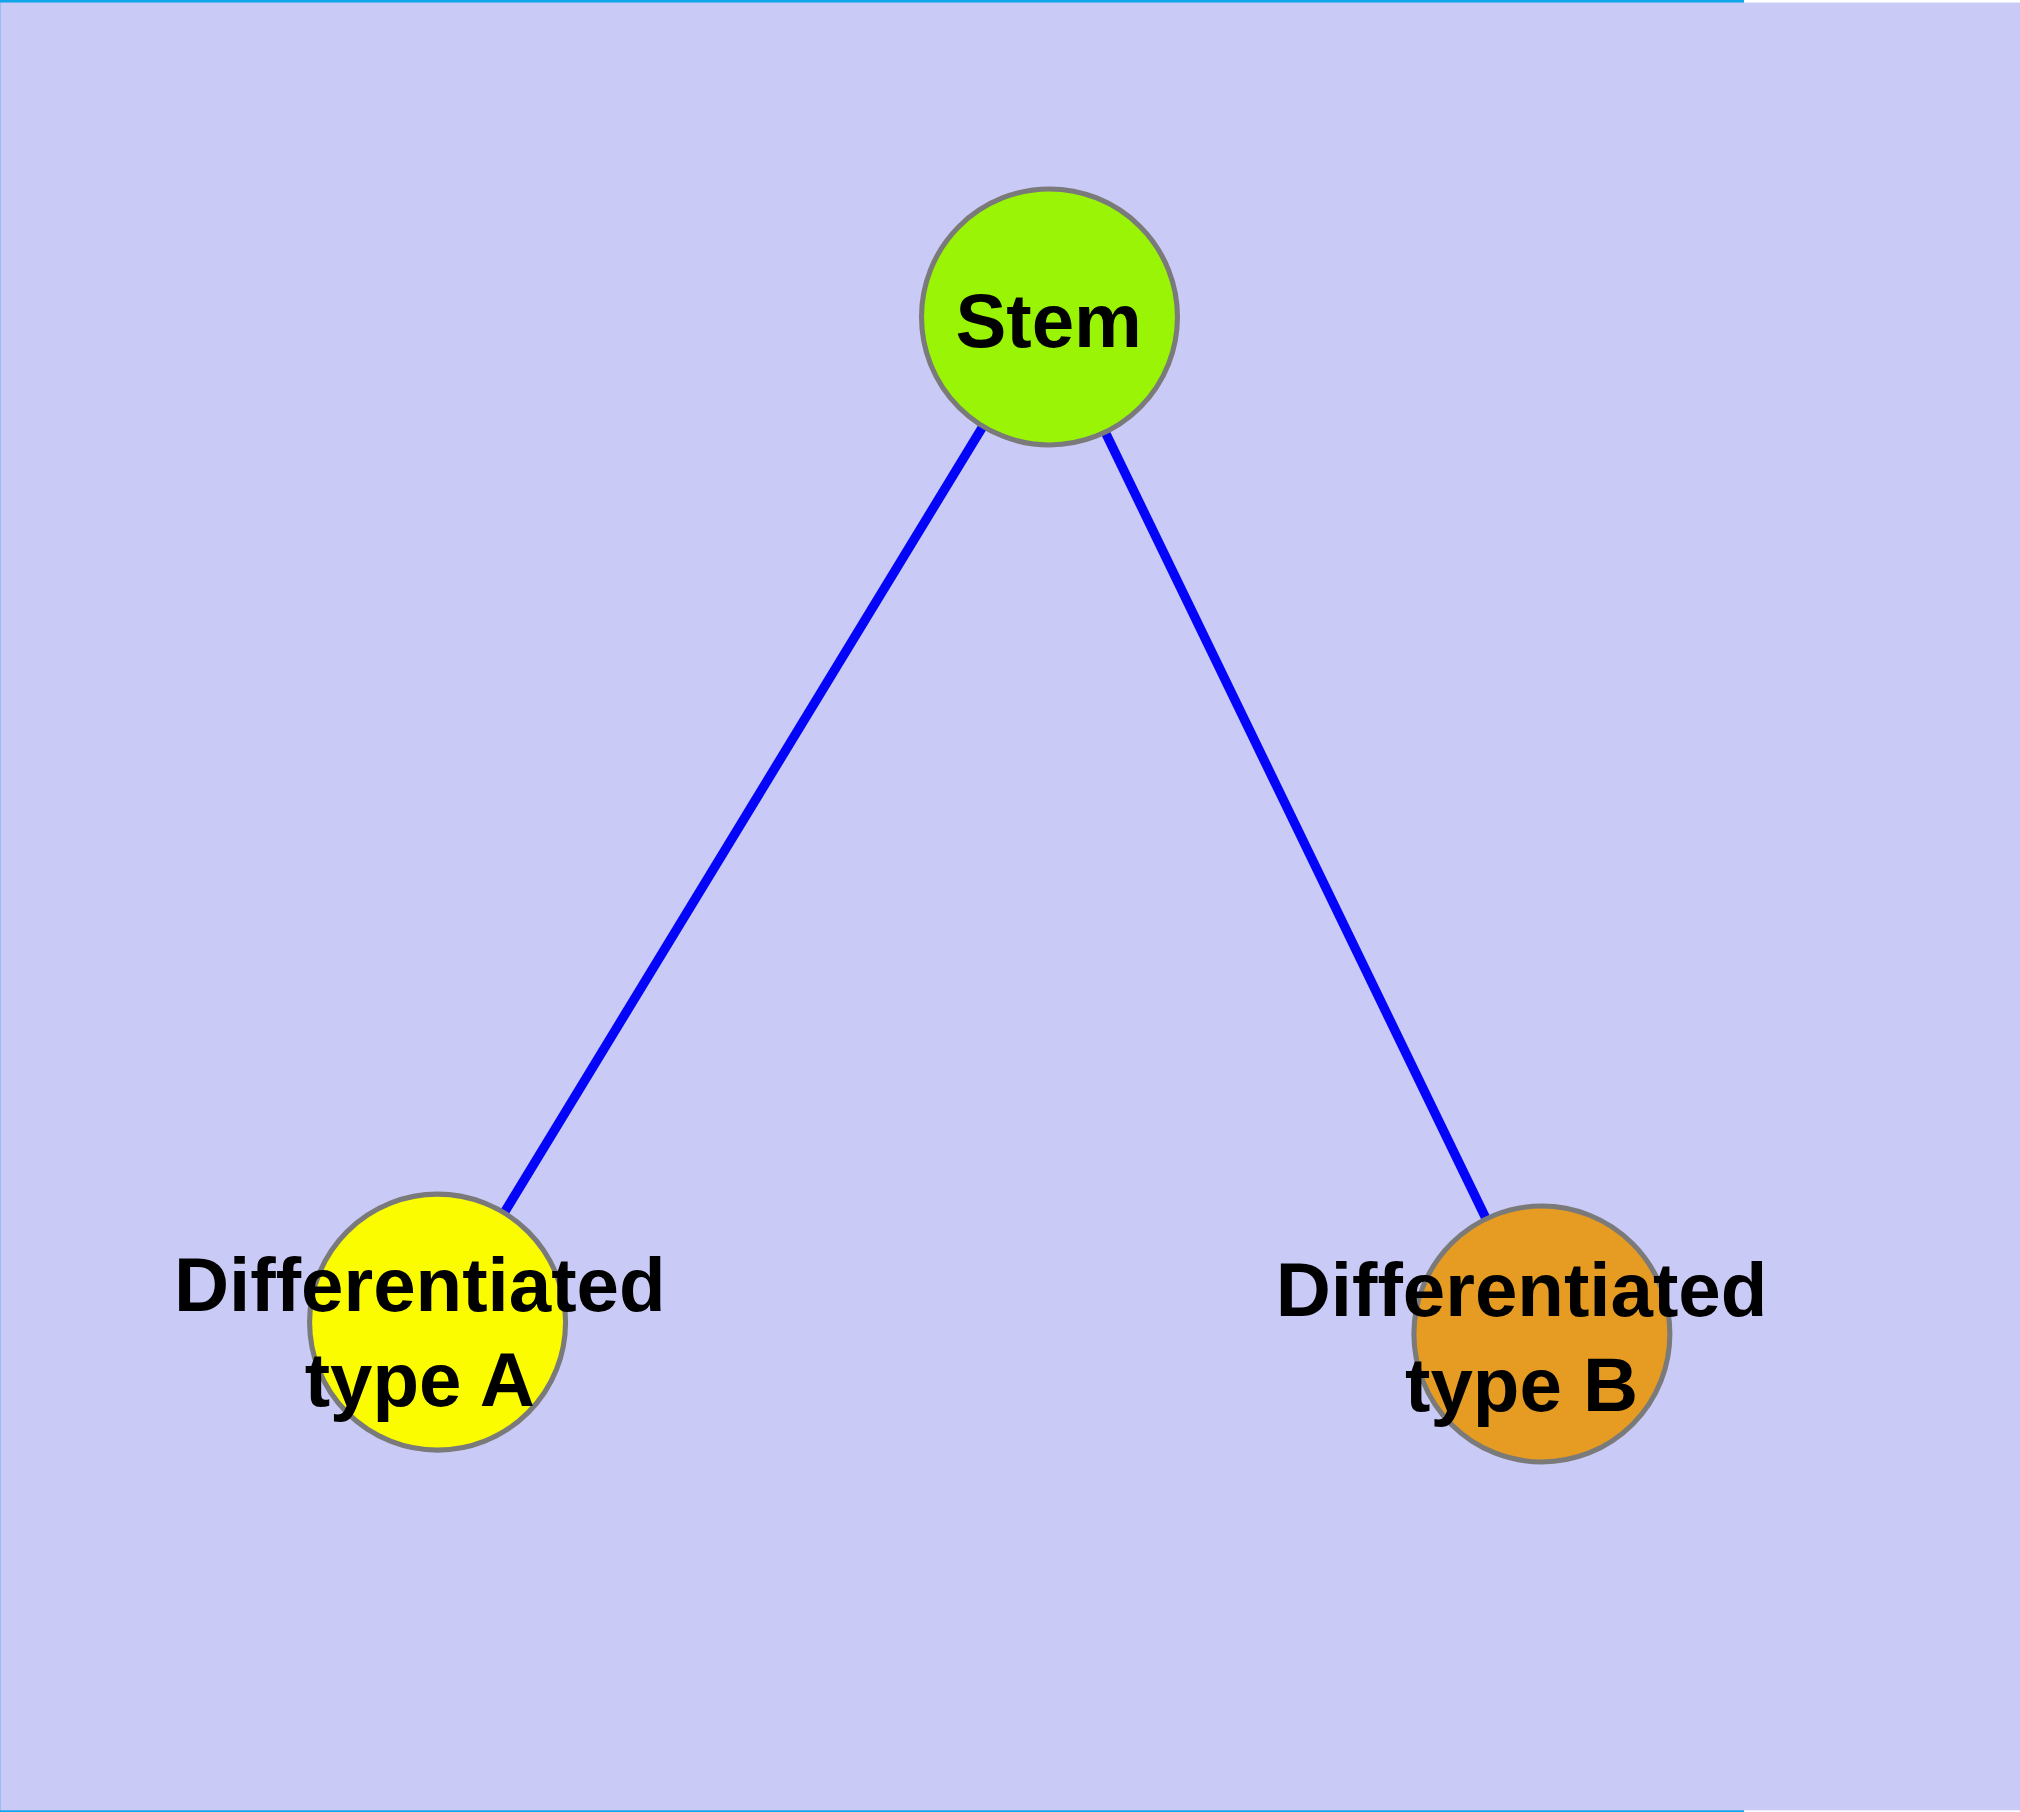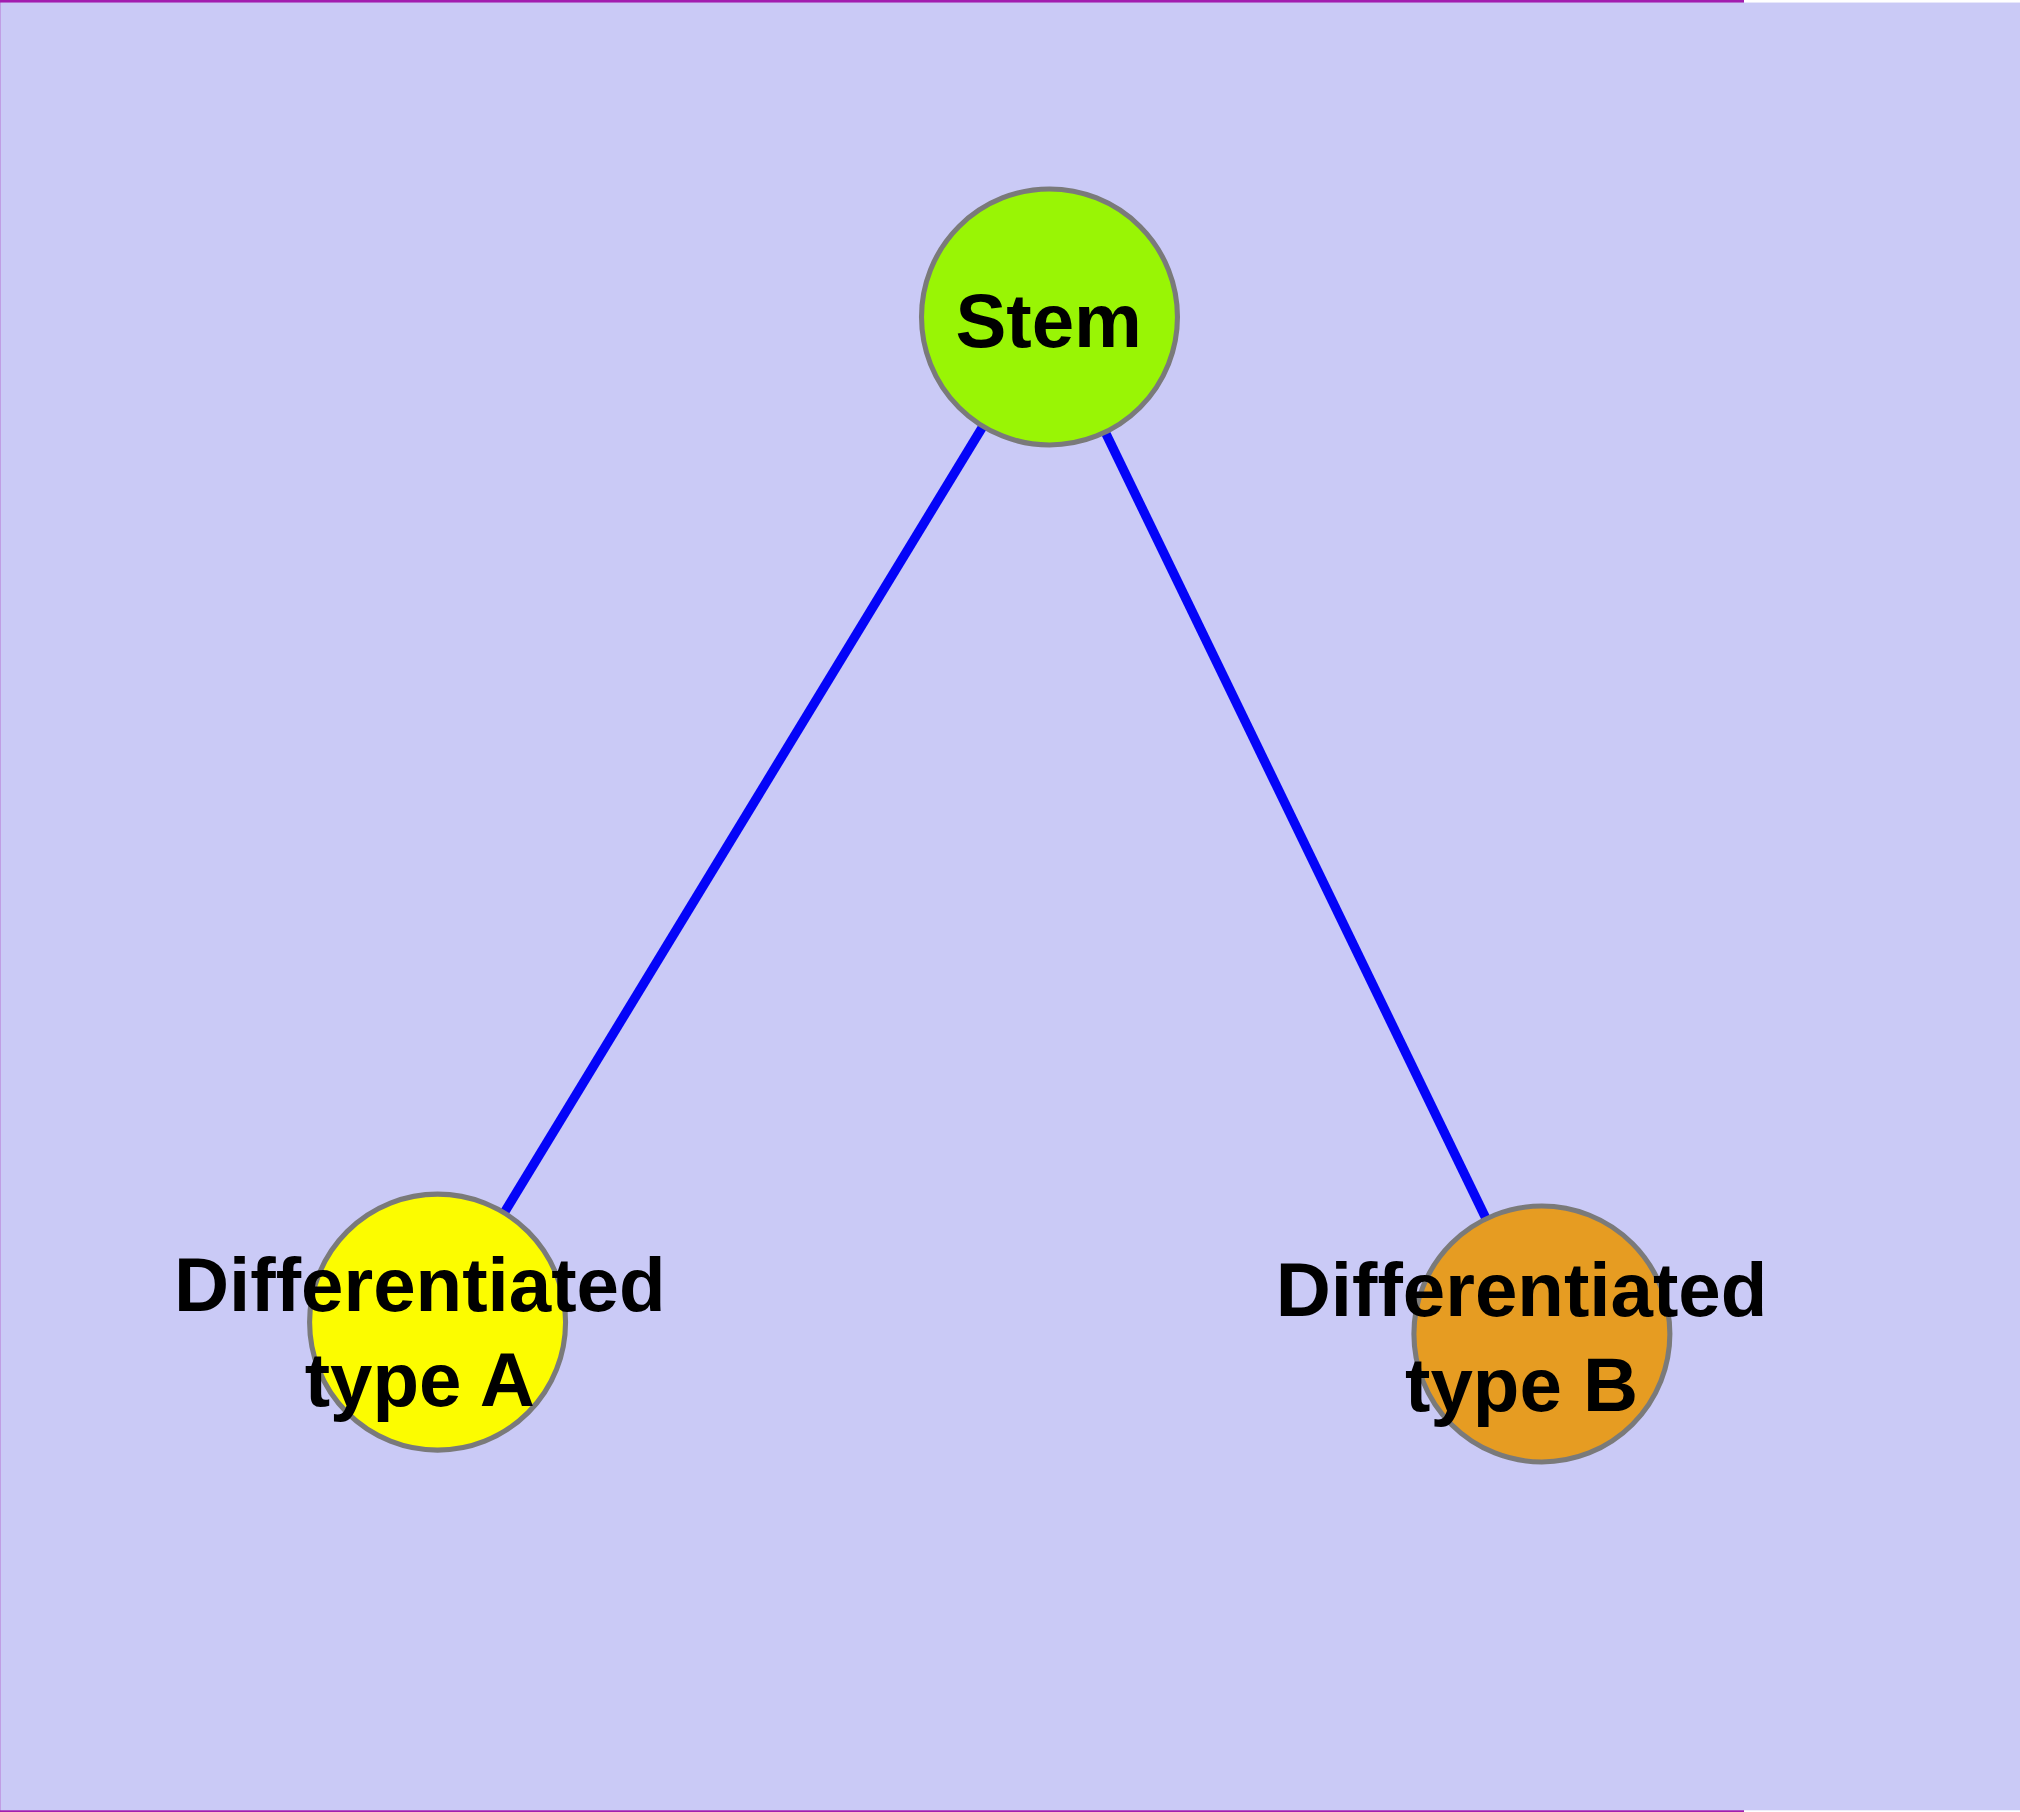--- a/index.html
+++ b/index.html
@@ -5,21 +5,21 @@
     html, body {
       margin: 0;
       padding: 0;
       background: #ffffff;
       font-family: "Liberation Sans", "DejaVu Sans", sans-serif;
     }
     .canvas-wrap {
       width: 1744px;
       height: 1812px;
       position: relative;
-      background: #a21caf;
+      background: #0ea5e9;
     }
     svg.diagram {
       display: block;
       width: 2021px;
       height: 1812px;
     }
     .node-circle {
       stroke: #7a7a7a;
       stroke-width: 6px;
     }

